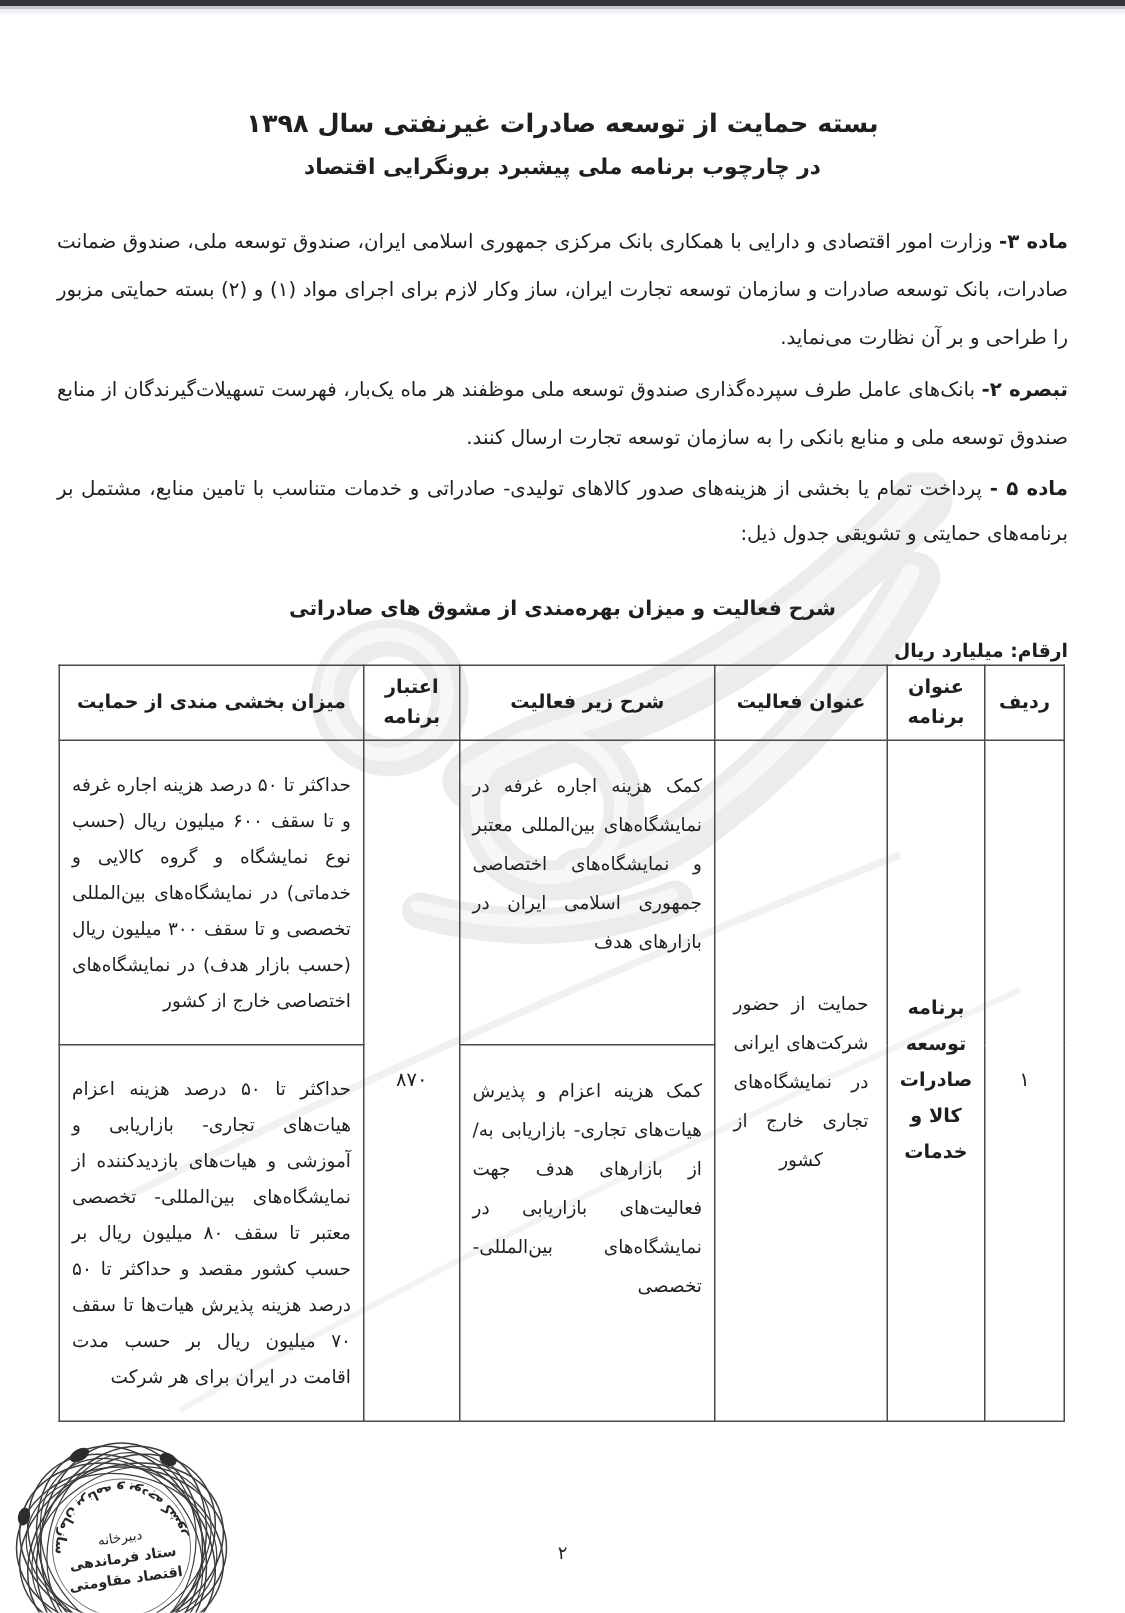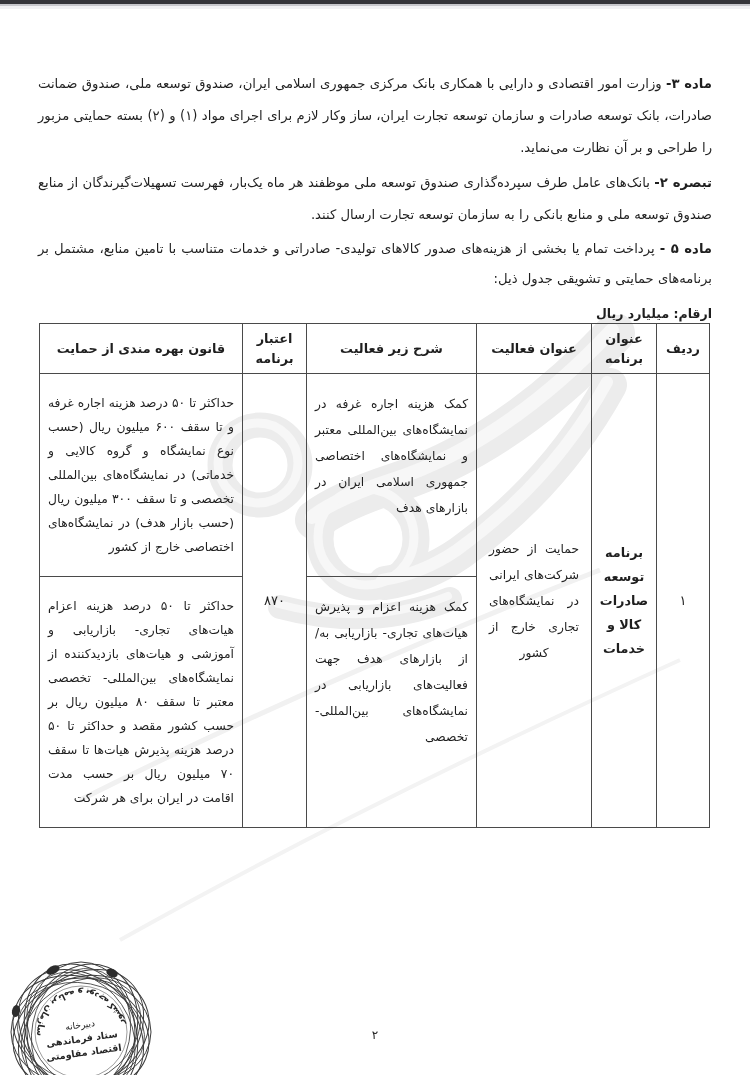--- a/index.html
+++ b/index.html
@@ -81,49 +81,54 @@
     <path d="M 168 289 Q 258 313 338 281" stroke-width="8"></path>
   </g>
 </svg>
 <svg class="streaks" viewBox="0 0 680 420" aria-hidden="true">
   <path d="M 40 260 Q 280 140 560 30" stroke="#f1f1f1" stroke-width="5" fill="none"></path>
   <path d="M 80 400 Q 330 260 640 120" stroke="#f3f3f3" stroke-width="4" fill="none"></path>
 </svg>
 
 <div class="doc">
 
+  <div class="title-block">
+    <div class="title-line1">بسته حمایت از توسعه صادرات غیرنفتی سال ۱۳۹۸</div>
+    <div class="title-line2">در چارچوب برنامه ملی پیشبرد برونگرایی اقتصاد</div>
+  </div>
 
   <p class="para"><span class="lead">ماده ۳-</span><span> وزارت امور اقتصادی و دارایی با همکاری بانک مرکزی جمهوری اسلامی ایران، صندوق توسعه ملی، صندوق ضمانت صادرات، بانک توسعه صادرات و سازمان توسعه تجارت ایران، ساز وکار لازم برای اجرای مواد (۱) و (۲) بسته حمایتی مزبور را طراحی و بر آن نظارت می‌نماید.</span></p>
 
 
   <p class="para"><span class="lead">تبصره ۲-</span><span> بانک‌های عامل طرف سپرده‌گذاری صندوق توسعه ملی موظفند هر ماه یک‌بار، فهرست تسهیلات‌گیرندگان از منابع صندوق توسعه ملی و منابع بانکی را به سازمان توسعه تجارت ارسال کنند.</span></p>
 
 
 
   <p class="para" style="line-height:30px;"><span class="lead">ماده ۵ -</span><span> پرداخت تمام یا بخشی از هزینه‌های صدور کالاهای تولیدی- صادراتی و خدمات متناسب با تامین منابع، مشتمل بر برنامه‌های حمایتی و تشویقی جدول ذیل:</span></p>
 
+  <div class="table-title">شرح فعالیت و میزان بهره‌مندی از مشوق های صادراتی</div>
   <div class="unit-label">ارقام: میلیارد ریال</div>
 
   <table class="main-table" dir="rtl">
     <colgroup>
       <col style="width:53px">
         <col style="width:65px">
         <col style="width:115px">
       <col style="width:170px">
         <col style="width:64px">
         <col style="width:203px">
     </colgroup>
     <thead>
       <tr>
         <th>ردیف</th>
         <th>عنوان برنامه</th>
         <th>عنوان فعالیت</th>
         <th>شرح زیر فعالیت</th>
         <th>اعتبار برنامه</th>
-        <th>قانون بهره مندی از حمایت</th>
+        <th>میزان بخشی مندی از حمایت</th>
       </tr>
     </thead>
     <tbody>
       <tr class="body-row-1">
         <td class="cell-rowno" rowspan="2">۱</td>
         <td class="cell-program" rowspan="2">برنامه توسعه صادرات کالا و خدمات</td>
         <td class="cell-activity" rowspan="2">حمایت از حضور شرکت‌های ایرانی در نمایشگاه‌های تجاری خارج از کشور</td>
         <td class="cell-desc">کمک هزینه اجاره غرفه در نمایشگاه‌های بین‌المللی معتبر و نمایشگاه‌های اختصاصی جمهوری اسلامی ایران در بازارهای هدف</td>
         <td class="cell-credit" rowspan="2">۸۷۰</td>
         <td class="cell-support">حداکثر تا ۵۰ درصد هزینه اجاره غرفه و تا سقف ۶۰۰ میلیون ریال (حسب نوع نمایشگاه و گروه کالایی و خدماتی) در نمایشگاه‌های بین‌المللی تخصصی و تا سقف ۳۰۰ میلیون ریال (حسب بازار هدف) در نمایشگاه‌های اختصاصی خارج از کشور</td>

